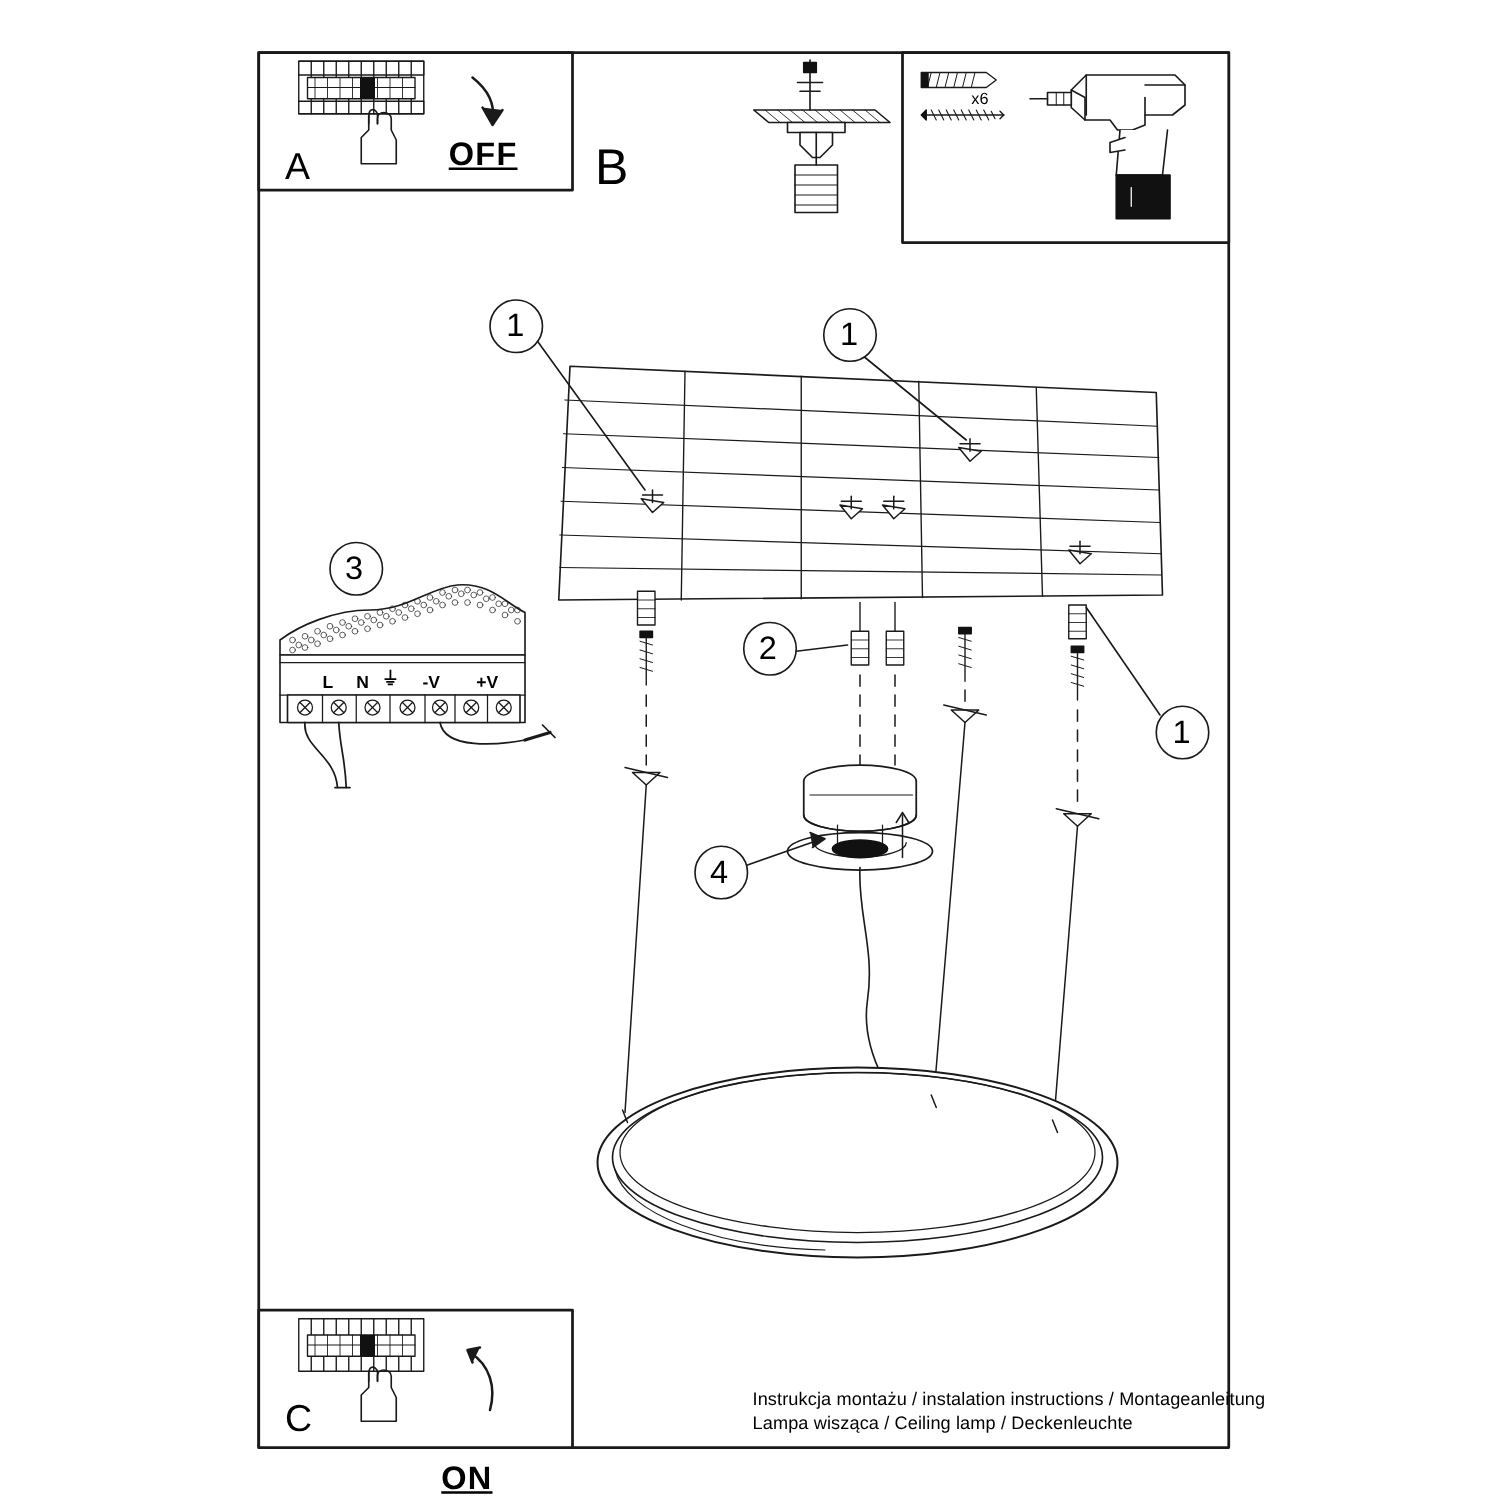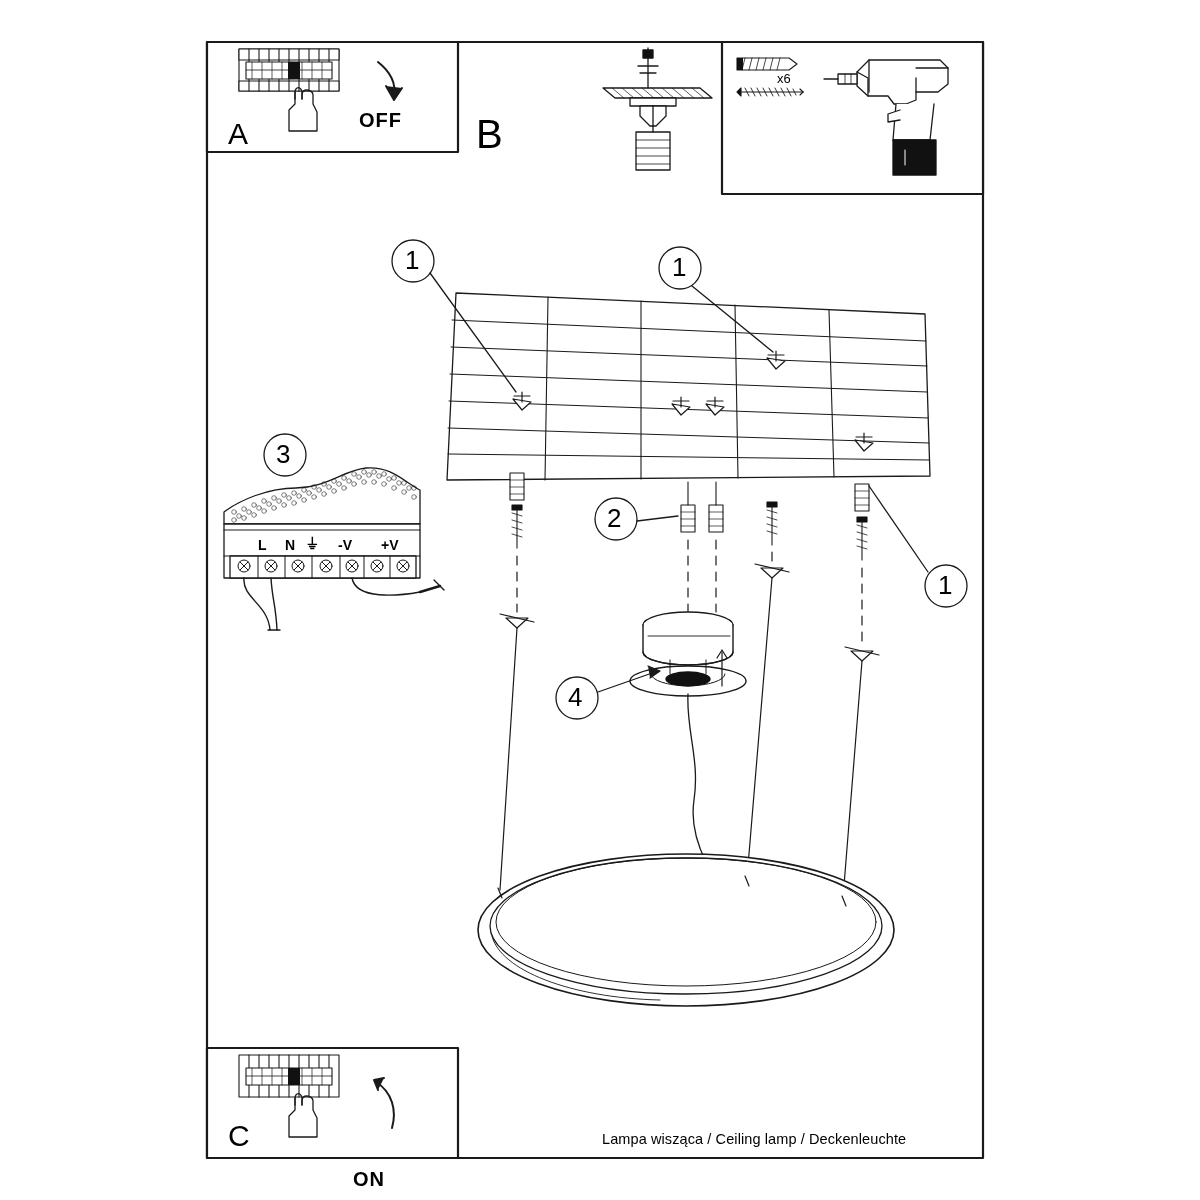--- a/index.html
+++ b/index.html
@@ -29,23 +29,24 @@
     position: absolute;
     white-space: pre;
     line-height: 1.12;
   }
   .step-letter {
     font-size: 30px;
     font-weight: 400;
     letter-spacing: 0.5px;
   }
   .sw-label {
-    font-size: 20px;
+    font-size: 26px;
     font-weight: 700;
     letter-spacing: 1px;
+    text-decoration: underline;
   }
   .callout-num {
     font-size: 26px;
     font-weight: 400;
   }
   .term-label {
     font-size: 14px;
     font-weight: 700;
   }
   .qty-label {
@@ -554,15 +555,16 @@
   <div class="txt callout-num" style="left:607px; top:504px;">2</div>
   <div class="txt callout-num" style="left:276px; top:440px;">3</div>
   <div class="txt callout-num" style="left:568px; top:683px;">4</div>
 
   <div class="txt term-label" style="left:258px; top:538px;">L</div>
   <div class="txt term-label" style="left:285px; top:538px;">N</div>
   <div class="txt term-label" style="left:307px; top:536px; font-size:15px;">⏚</div>
   <div class="txt term-label" style="left:338px; top:538px;">-V</div>
   <div class="txt term-label" style="left:381px; top:538px;">+V</div>
 
+  <div class="txt footer-line" style="left:602px; top:1112px;">Instrukcja montażu / instalation instructions / Montageanleitung</div>
   <div class="txt footer-line" style="left:602px; top:1131px;text-align:right;">Lampa wisząca / Ceiling lamp / Deckenleuchte</div>
 
 </div>
 
 </body></html>

